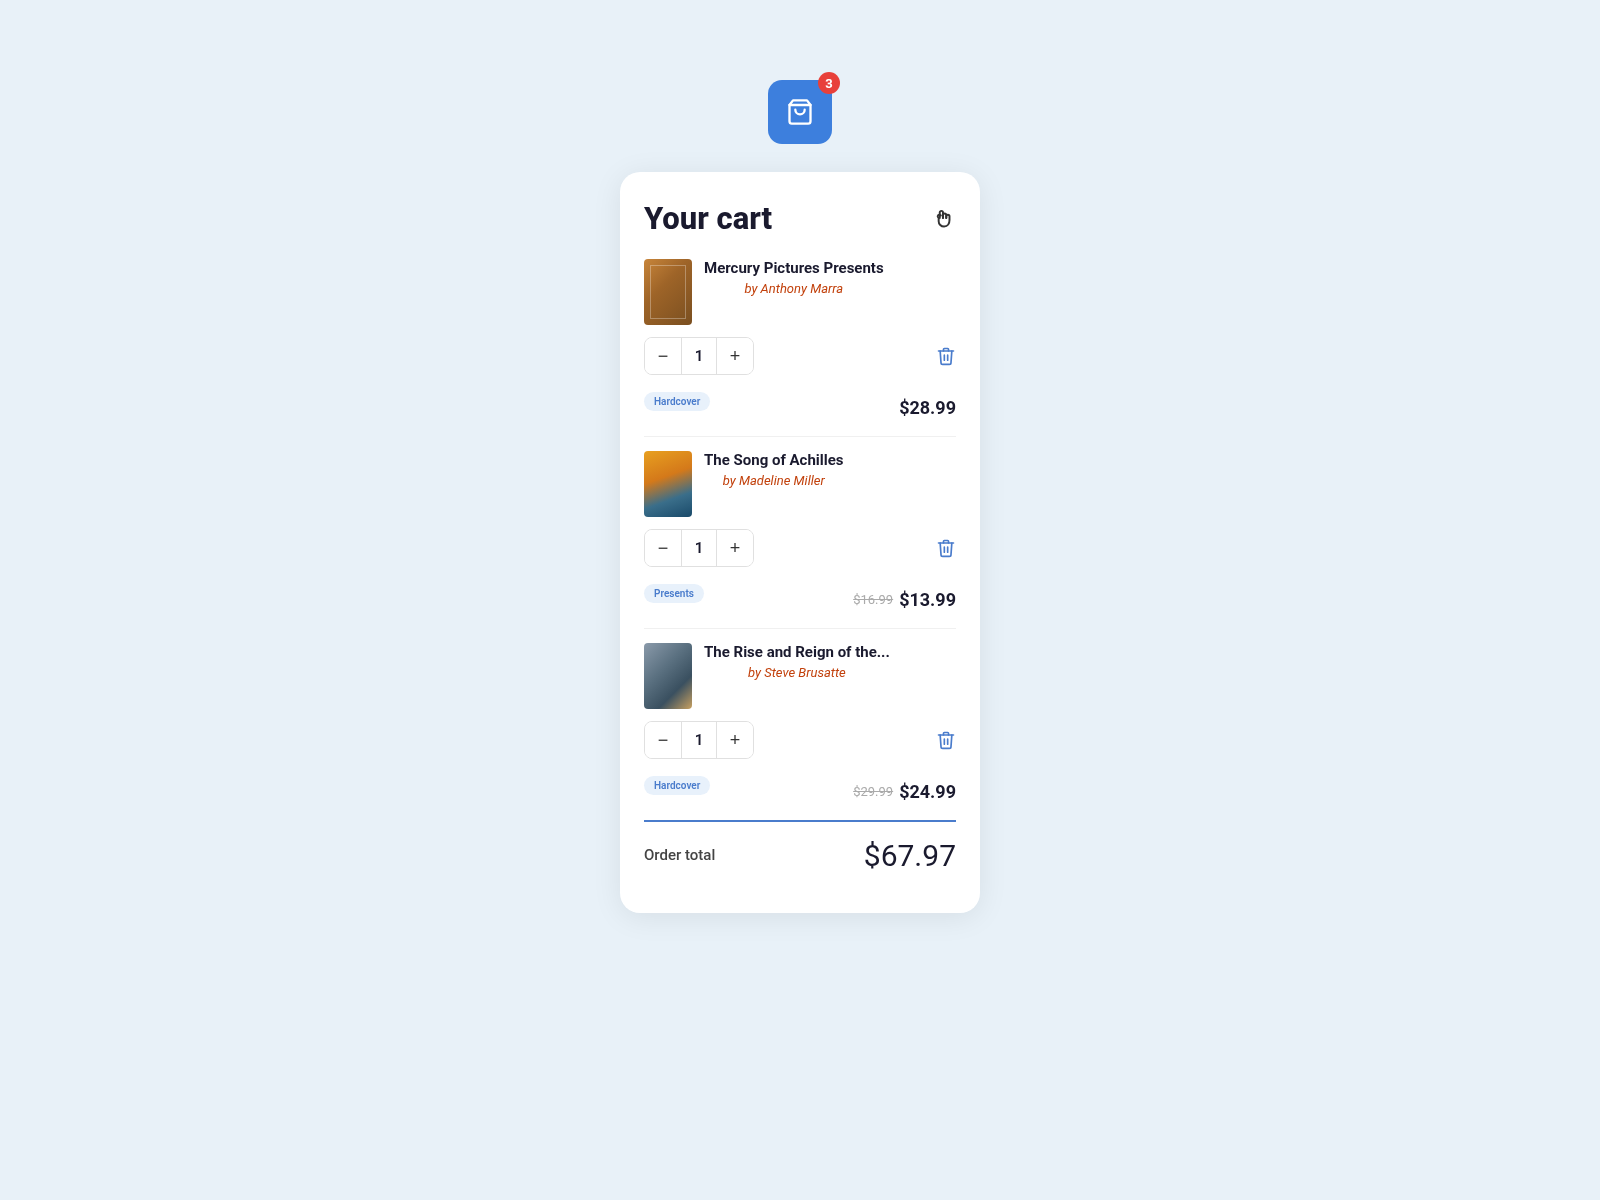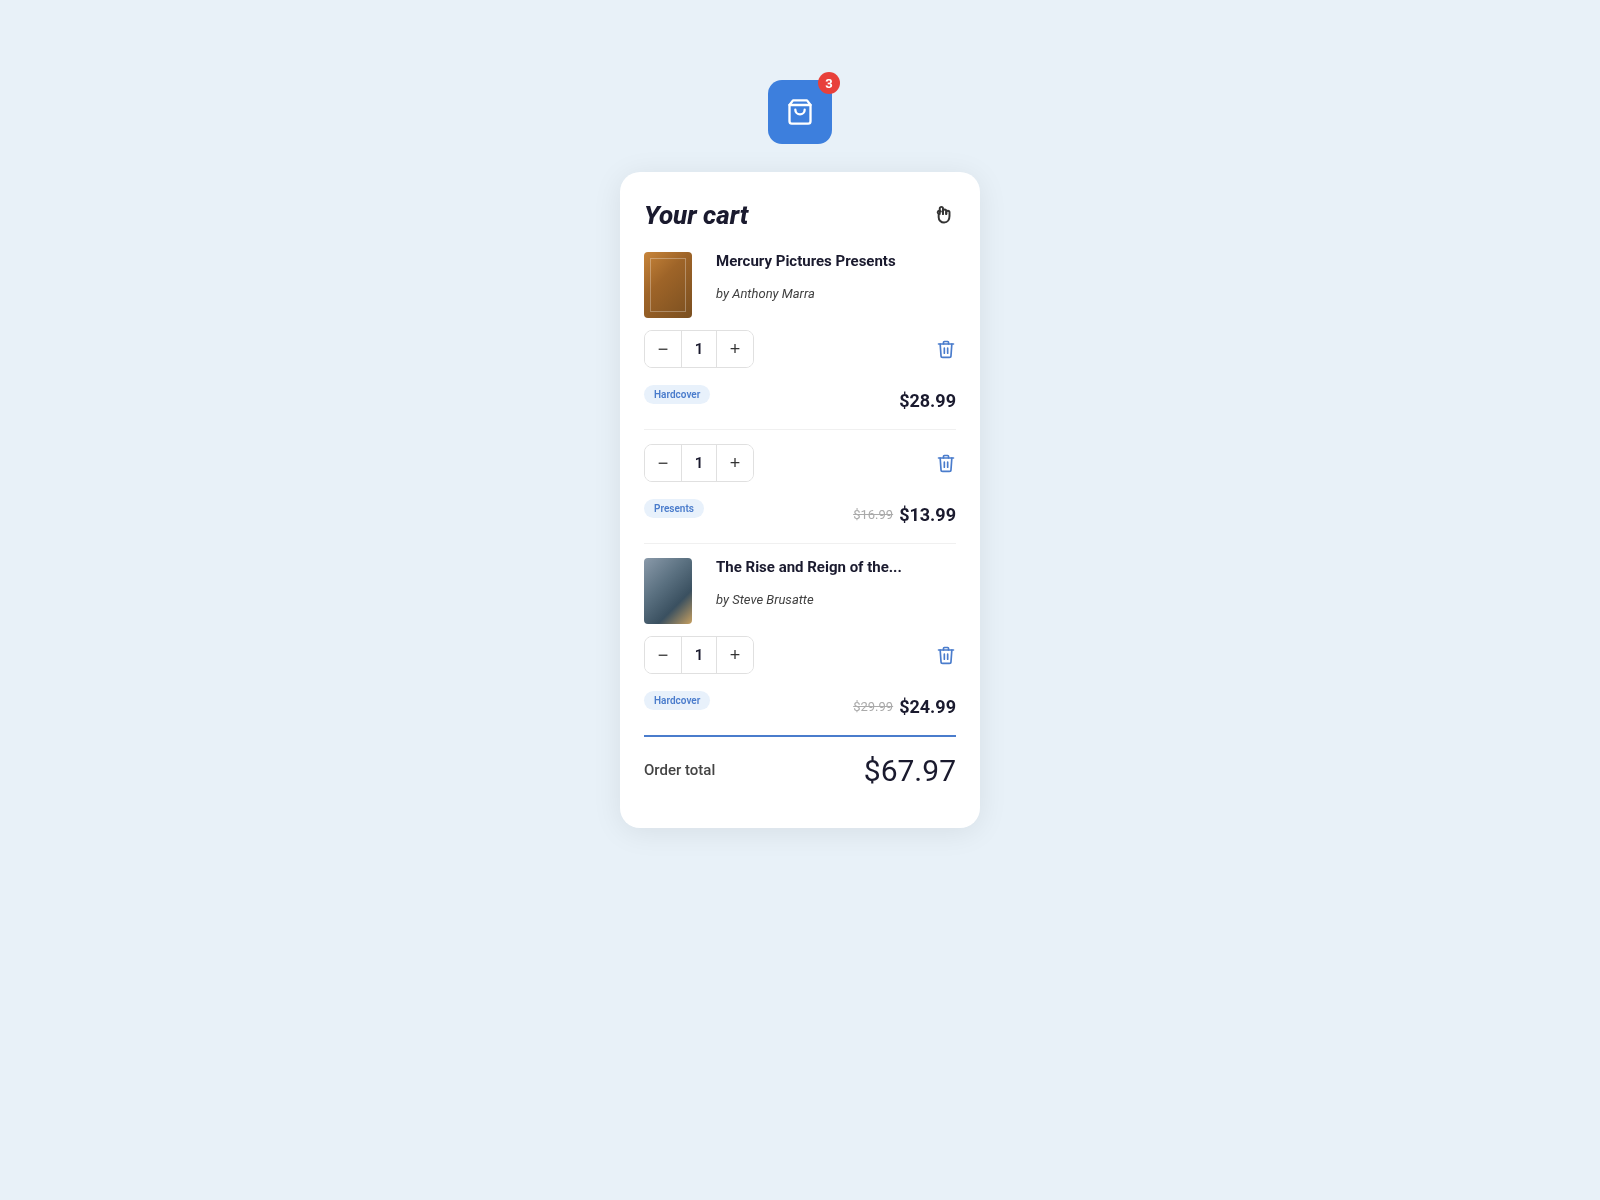--- a/index.html
+++ b/index.html
@@ -59,24 +59,23 @@
     }
 
     .cart-header {
       display: flex;
       align-items: center;
       justify-content: space-between;
       margin-bottom: 22px;
     }
 
     .cart-title {
-      font-size: 26px;
+      font-size: 31px;
       font-weight: 800;
       color: #1a1a2e;
-      font-style: italic;
     }
 
     .edit-icon-btn {
       background: none;
       border: none;
       cursor: pointer;
       color: #555;
       font-size: 22px;
       display: flex;
       align-items: center;
@@ -84,21 +83,21 @@
     }
 
     
     .book-item {
       margin-bottom: 18px;
     }
 
     .book-info {
       display: flex;
       align-items: flex-start;
-      gap: 24px;
+      gap: 12px;
       margin-bottom: 12px;
     }
 
     .book-cover {
       width: 48px;
       height: 66px;
       border-radius: 4px;
       flex-shrink: 0;
       overflow: hidden;
     }
@@ -128,23 +127,24 @@
 
     .book-title {
       font-size: 15px;
       font-weight: 700;
       color: #1a1a2e;
       line-height: 1.3;
     }
 
     .book-author {
       font-size: 13px;
-      color: #404040;
-      margin-top: 14px;
+      color: #c2410c;
+      margin-top: 2px;
       font-style: italic;
+      text-align: center;
     }
 
     .quantity-row {
       display: flex;
       align-items: center;
       justify-content: space-between;
       margin-bottom: 10px;
     }
 
     .qty-controls {
@@ -334,20 +334,27 @@
       <div class="price-area">
         <span class="price-current">$28.99</span>
       </div>
     </div>
   </div>
 
   <div class="item-separator"></div>
 
   
   <div class="book-item">
+    <div class="book-info">
+      <div class="book-cover book-cover-achilles"></div>
+      <div class="book-text">
+        <div class="book-title">The Song of Achilles</div>
+        <div class="book-author">by Madeline Miller</div>
+      </div>
+    </div>
     <div class="quantity-row">
       <div class="qty-controls">
         <button class="qty-btn">
           <span>−</span>
         </button>
         <div class="qty-value">1</div>
         <button class="qty-btn">
           <span>+</span>
         </button>
       </div>

